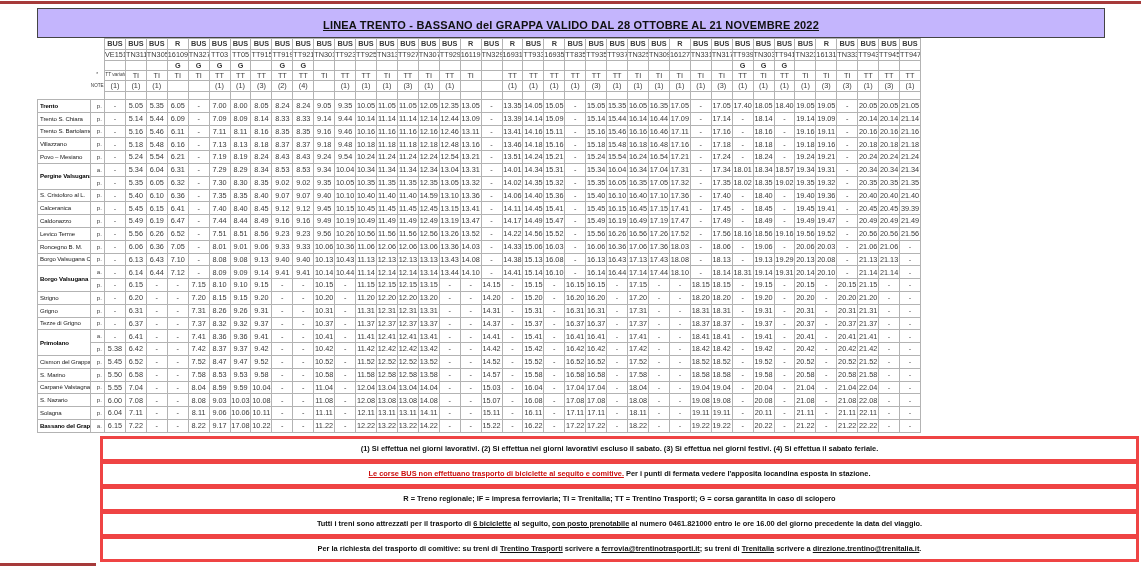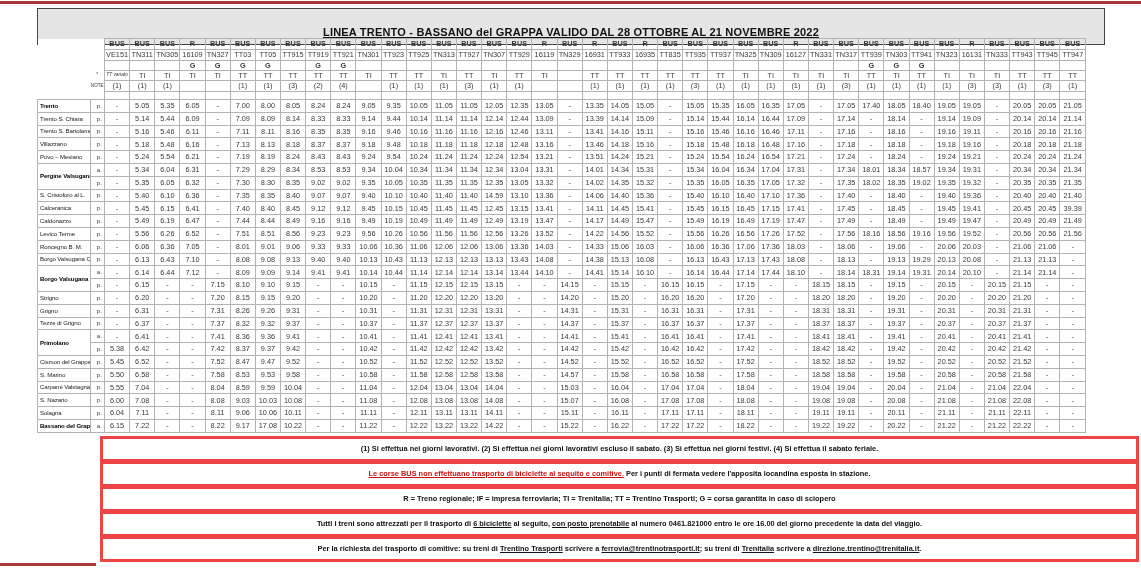--- a/index.html
+++ b/index.html
@@ -1,23 +1,23 @@
 <!DOCTYPE html>
 <html style="--accent: #a63a3a; --red: #cc1111;"><head>
 <meta charset="utf-8">
 <style>
   html,body{margin:0;padding:0;background:#e8e8e8;}
   .page{position:relative;width:1141px;height:569px;background:#ffffff;overflow:hidden;
         font-family:"Liberation Sans",sans-serif;color:#222;}
   .top-rule{position:absolute;top:1px;left:0;width:100%;height:3px;background:var(--accent,#a63a3a);}
   .bottom-rule{position:absolute;bottom:3px;left:0;width:96px;height:3px;background:var(--accent,#a63a3a);}
   .title-box{position:absolute;top:8px;left:37px;width:1066px;border:1px solid #444;
-             text-align:center;padding:13px 0 4px 0;background:#e5e5e5;}
+             text-align:center;padding:6px 0 4px 0;background:#c4b5fd;}
   .title-box span{font-weight:bold;font-size:11px;text-decoration:underline;letter-spacing:.2px;color:#111;}
-  table.tt{position:absolute;top:38px;left:37px;border-collapse:collapse;table-layout:fixed;width:1049px;}
+  table.tt{position:absolute;top:38px;left:37px;border-collapse:collapse;table-layout:fixed;width:884px;}
   table.tt td{border:1px solid #b3b3b3;padding:0;text-align:center;font-size:7.3px;
               line-height:1;height:11.8px;white-space:nowrap;overflow:hidden;color:#3a3a3a;}
   table.tt td.noborder{border:none;background:#fff;}
   table.tt td.stn{text-align:left;padding-left:2px;font-size:6.1px;letter-spacing:-.1px;color:#222;}
   table.tt td.stn.b{font-weight:bold;color:#000;}
   table.tt td.ap{font-size:6.2px;text-align:right;padding-right:2px;color:#444;}
   table.tt tr.hrow td{height:10px;}
   table.tt tr.hrow td.hl{border:none;background:#fff;}
   td.h-type{font-size:6.2px;font-weight:bold;color:#333;}
   td.h-code{font-size:6.8px;font-weight:normal;color:#222;}

